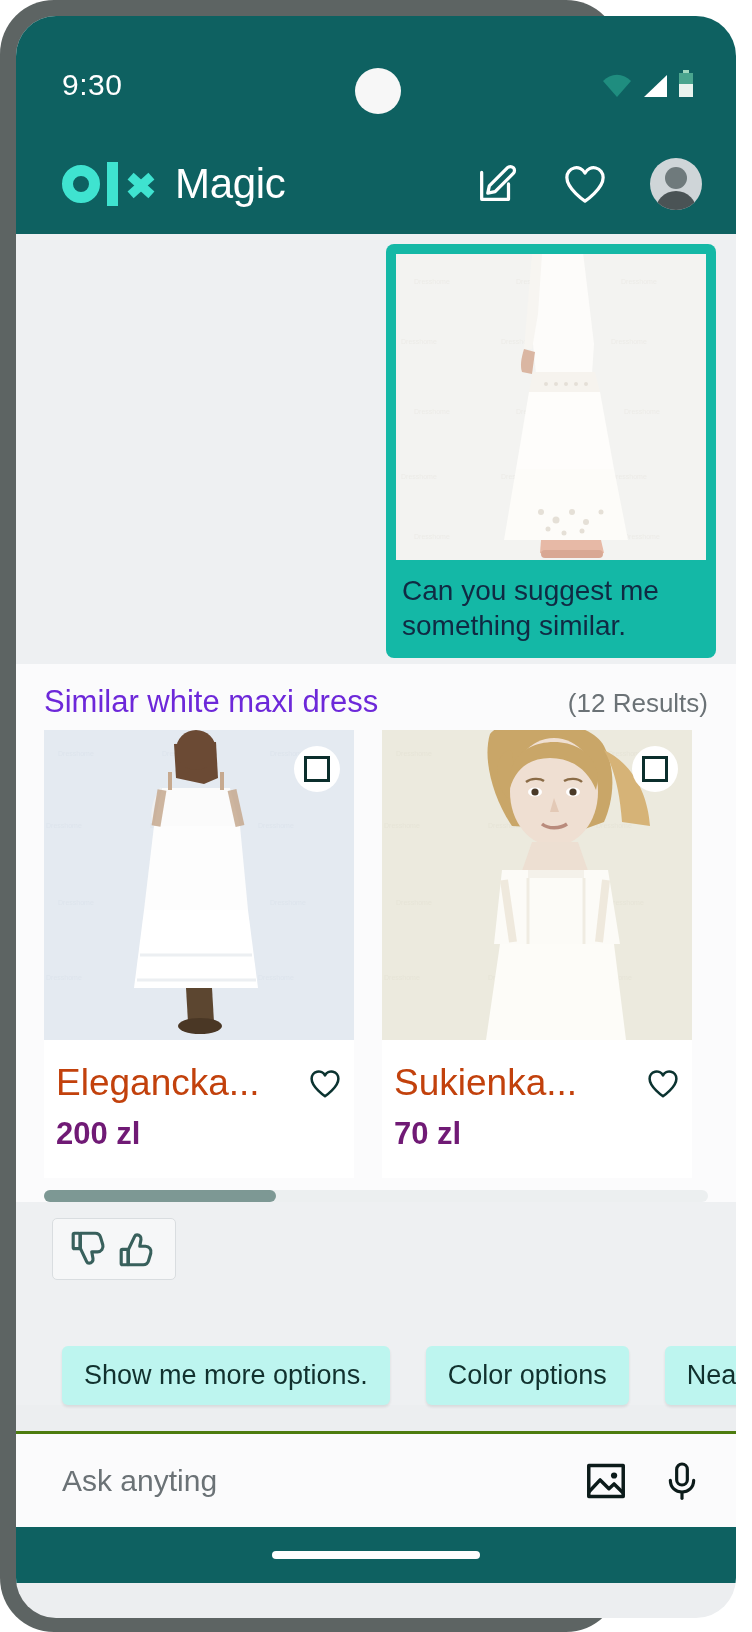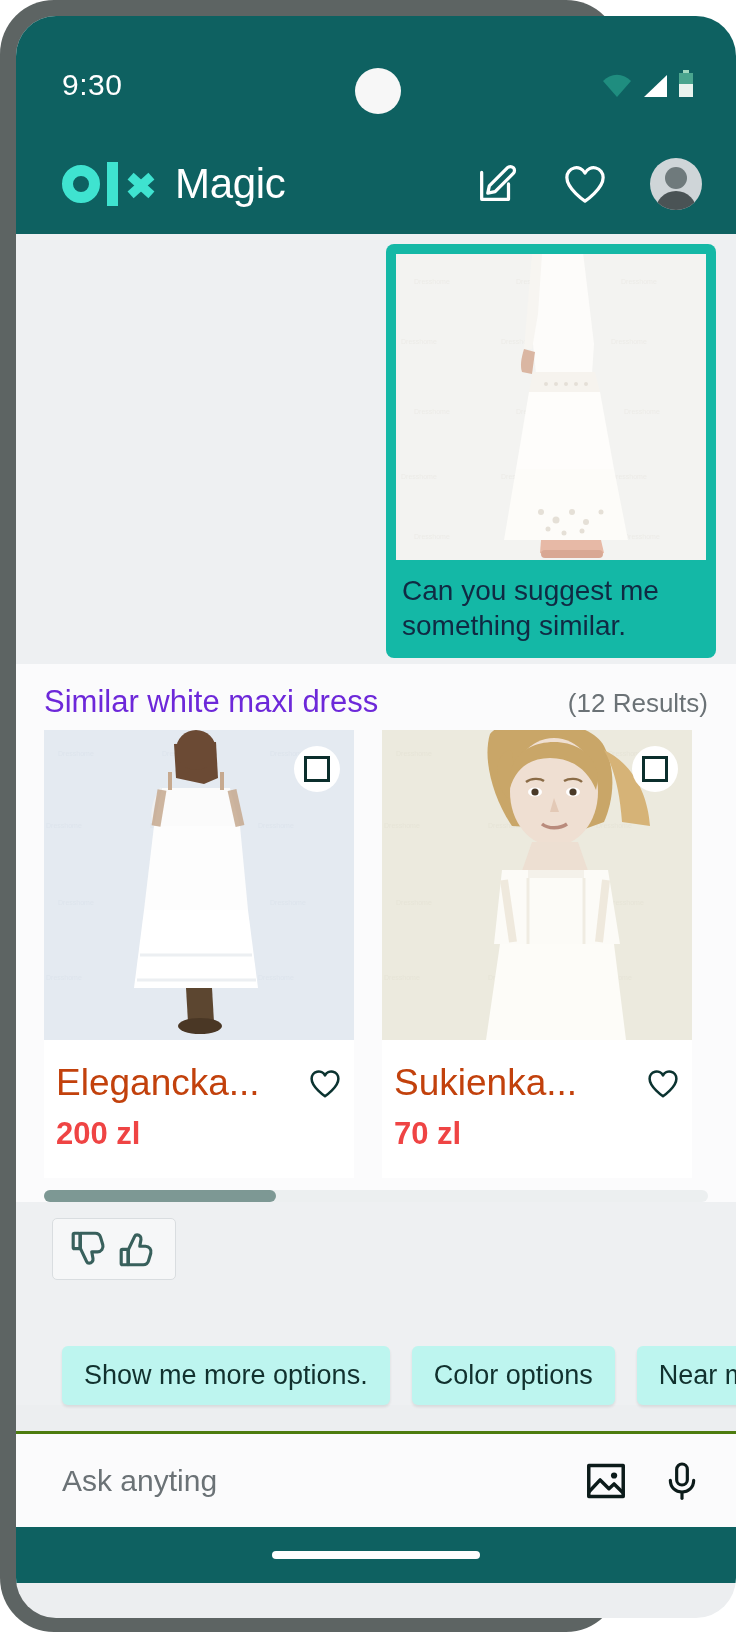--- a/index.html
+++ b/index.html
@@ -200,21 +200,21 @@
   }
   .p-info { padding: 22px 12px 26px 12px; }
   .p-title-row { display: flex; align-items: center; }
   .p-title {
     color: #c2410c;
     font-size: 37px;
   }
   .p-heart { margin-left: auto; }
   .p-price {
     margin-top: 12px;
-    color: #ef4444;
+    color: #701a75;
     font-size: 31px;
     font-weight: 700;
   }
   .scroll-track {
     margin: 12px 28px 0 28px;
     height: 12px;
     background: #eceff0;
     border-radius: 6px;
     position: relative;
   }
@@ -237,21 +237,21 @@
     border: 1.5px solid #d9dde0;
     border-radius: 5px;
     background: #f6f7f8;
     display: flex;
     align-items: center;
     justify-content: center;
     gap: 6px;
   }
   .chips-row {
     display: flex;
-    gap: 22px;
+    gap: 36px;
     padding: 66px 0 0 46px;
   }
   .chip {
     background: #bdf5ef;
     border-radius: 6px;
     padding: 14px 22px;
     color: #11312e;
     font-size: 27px;
     box-shadow: 0 2px 3px rgba(0,0,0,.09);
     white-space: nowrap;

